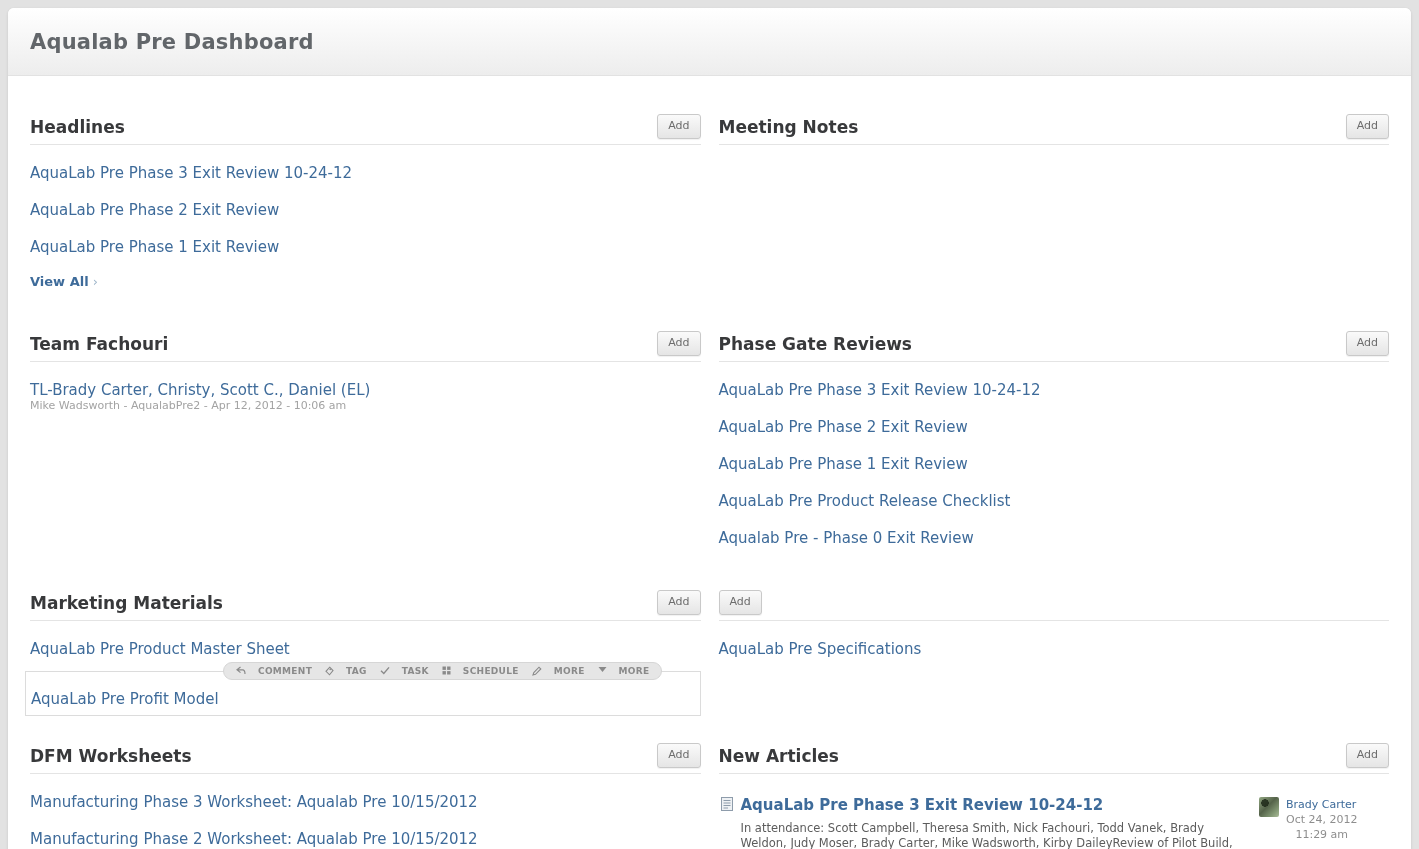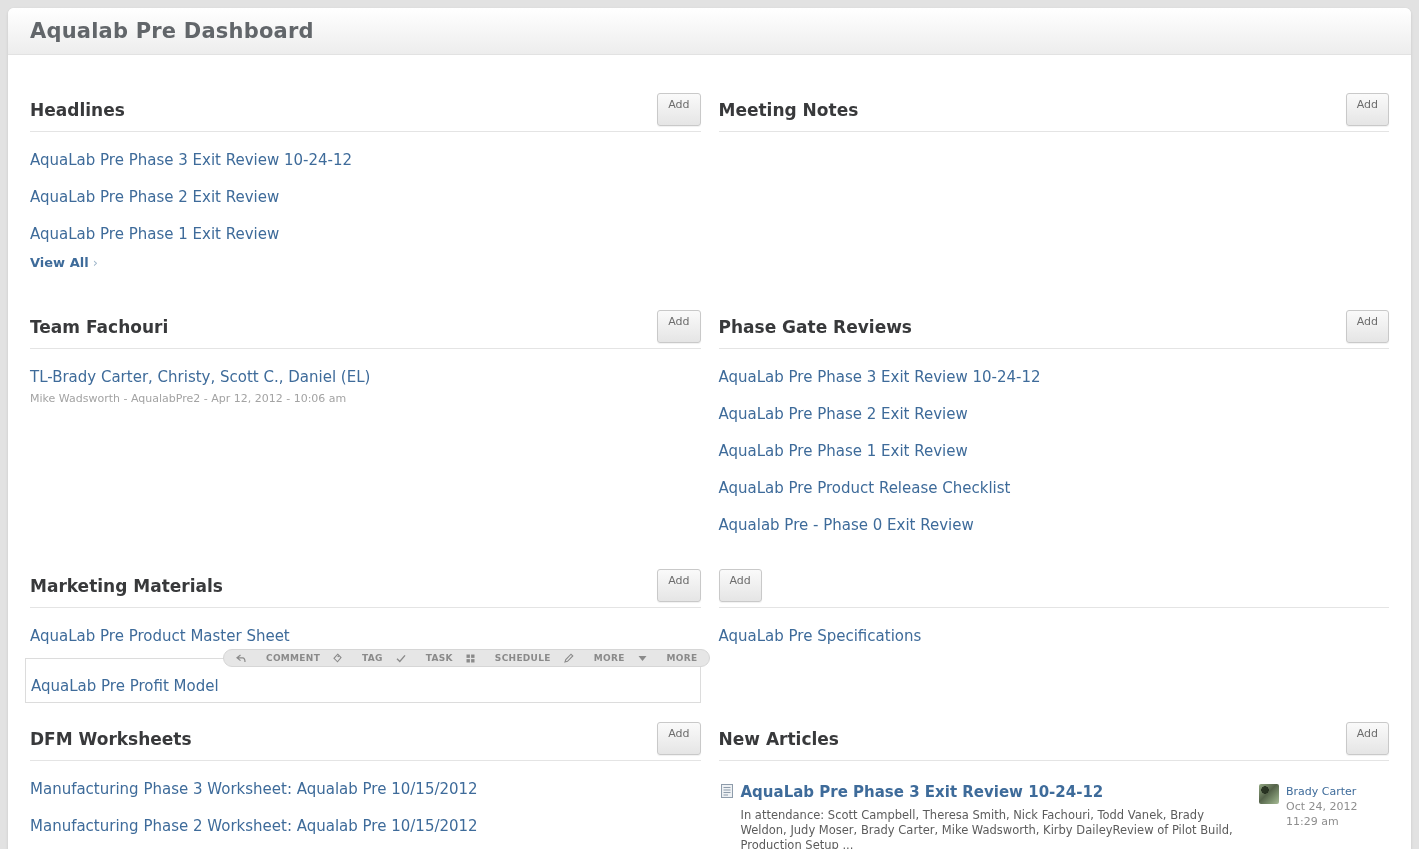--- a/index.html
+++ b/index.html
@@ -10,21 +10,21 @@
   }
   .card {
     position: absolute;
     left: 8px; top: 8px;
     width: 1403px; height: 860px;
     background: #fff;
     border-radius: 6px 6px 0 0;
     box-shadow: 0 1px 3px rgba(0,0,0,0.12);
   }
   .card-header {
-    height: 47px;
+    height: 68px;
     border-radius: 6px 6px 0 0;
     background: linear-gradient(#ffffff, #ededed);
     border-bottom: 1px solid #e2e2e2;
     display: flex;
     align-items: center;
     padding: 0 22px;
   }
   .page-title {
     font-size: 21px;
     font-weight: bold;
@@ -55,44 +55,43 @@
     font-weight: bold;
     color: #38393b;
   }
   .add-btn {
     font-family: "DejaVu Sans", "Liberation Sans", sans-serif;
     font-size: 11px;
     color: #6d6d6d;
     background: linear-gradient(#fafafa, #e5e5e5);
     border: 1px solid #c9c9c9;
     border-radius: 3px;
-    padding: 4px 10px 14px 10px;
+    padding: 4px 10px 6px 10px;
     cursor: pointer;
     box-shadow: 0 1px 1px rgba(0,0,0,0.06);
   }
   .link-item {
     display: block;
     margin-top: 19px;
     font-size: 15px;
     color: #3e6b9a;
     text-decoration: none;
     cursor: pointer;
   }
   .view-all {
     display: inline-block;
-    margin-top: 12px;
+    margin-top: 18px;
     font-size: 13px;
     font-weight: bold;
     color: #3e6b9a;
     text-decoration: none;
     cursor: pointer;
   }
   .view-all .chev { color: #9fb6ca; font-weight: normal; margin-left: 4px; }
   .meta-line {
-    margin-top: 6px;
     font-size: 11px;
     color: #a3a3a3;
   }
   
   .hover-row {
     position: relative;
     margin-top: 13px;
     margin-left: -5px;
     margin-right: 0;
     border: 1px solid #dcdcdc;
@@ -108,22 +107,21 @@
     align-items: center;
     gap: 13px;
     background: #e6e6e6;
     border: 1px solid #d6d6d6;
     border-radius: 9px;
     padding: 3px 12px;
     white-space: nowrap;
   }
   .tb-item {
     display: flex;
-    align-items: center;
-    gap: 20px;
+    gap: 12px;
     font-size: 9px;
     font-weight: bold;
     letter-spacing: 0.3px;
     color: #8a8a8a;
     cursor: pointer;
   }
   
   .article {
     display: flex;
     margin-top: 21px;
@@ -157,21 +155,21 @@
   .avatar {
     width: 20px; height: 20px;
     flex-shrink: 0;
     border-radius: 2px;
     background:
       radial-gradient(circle at 30% 30%, rgba(30,40,25,0.85) 0 18%, transparent 20%),
       linear-gradient(135deg, #93a883, #55634a 45%, #7f9471 75%, #a9bb97);
   }
   .meta-col { font-size: 11px; line-height: 15px; }
   .meta-author { color: #3e6b9a; cursor: pointer; }
-  .meta-date, .meta-time { color: #8e8e8e; }
+  .meta-date, .meta-time { color: #8e8e8e; text-align: center; }
   .icon-svg { display: inline-block; vertical-align: middle; }
 </style>
 </head>
 <body>
 
 <div class="card">
 
   <div class="card-header">
     <div class="page-title">Aqualab Pre Dashboard</div>
   </div>

